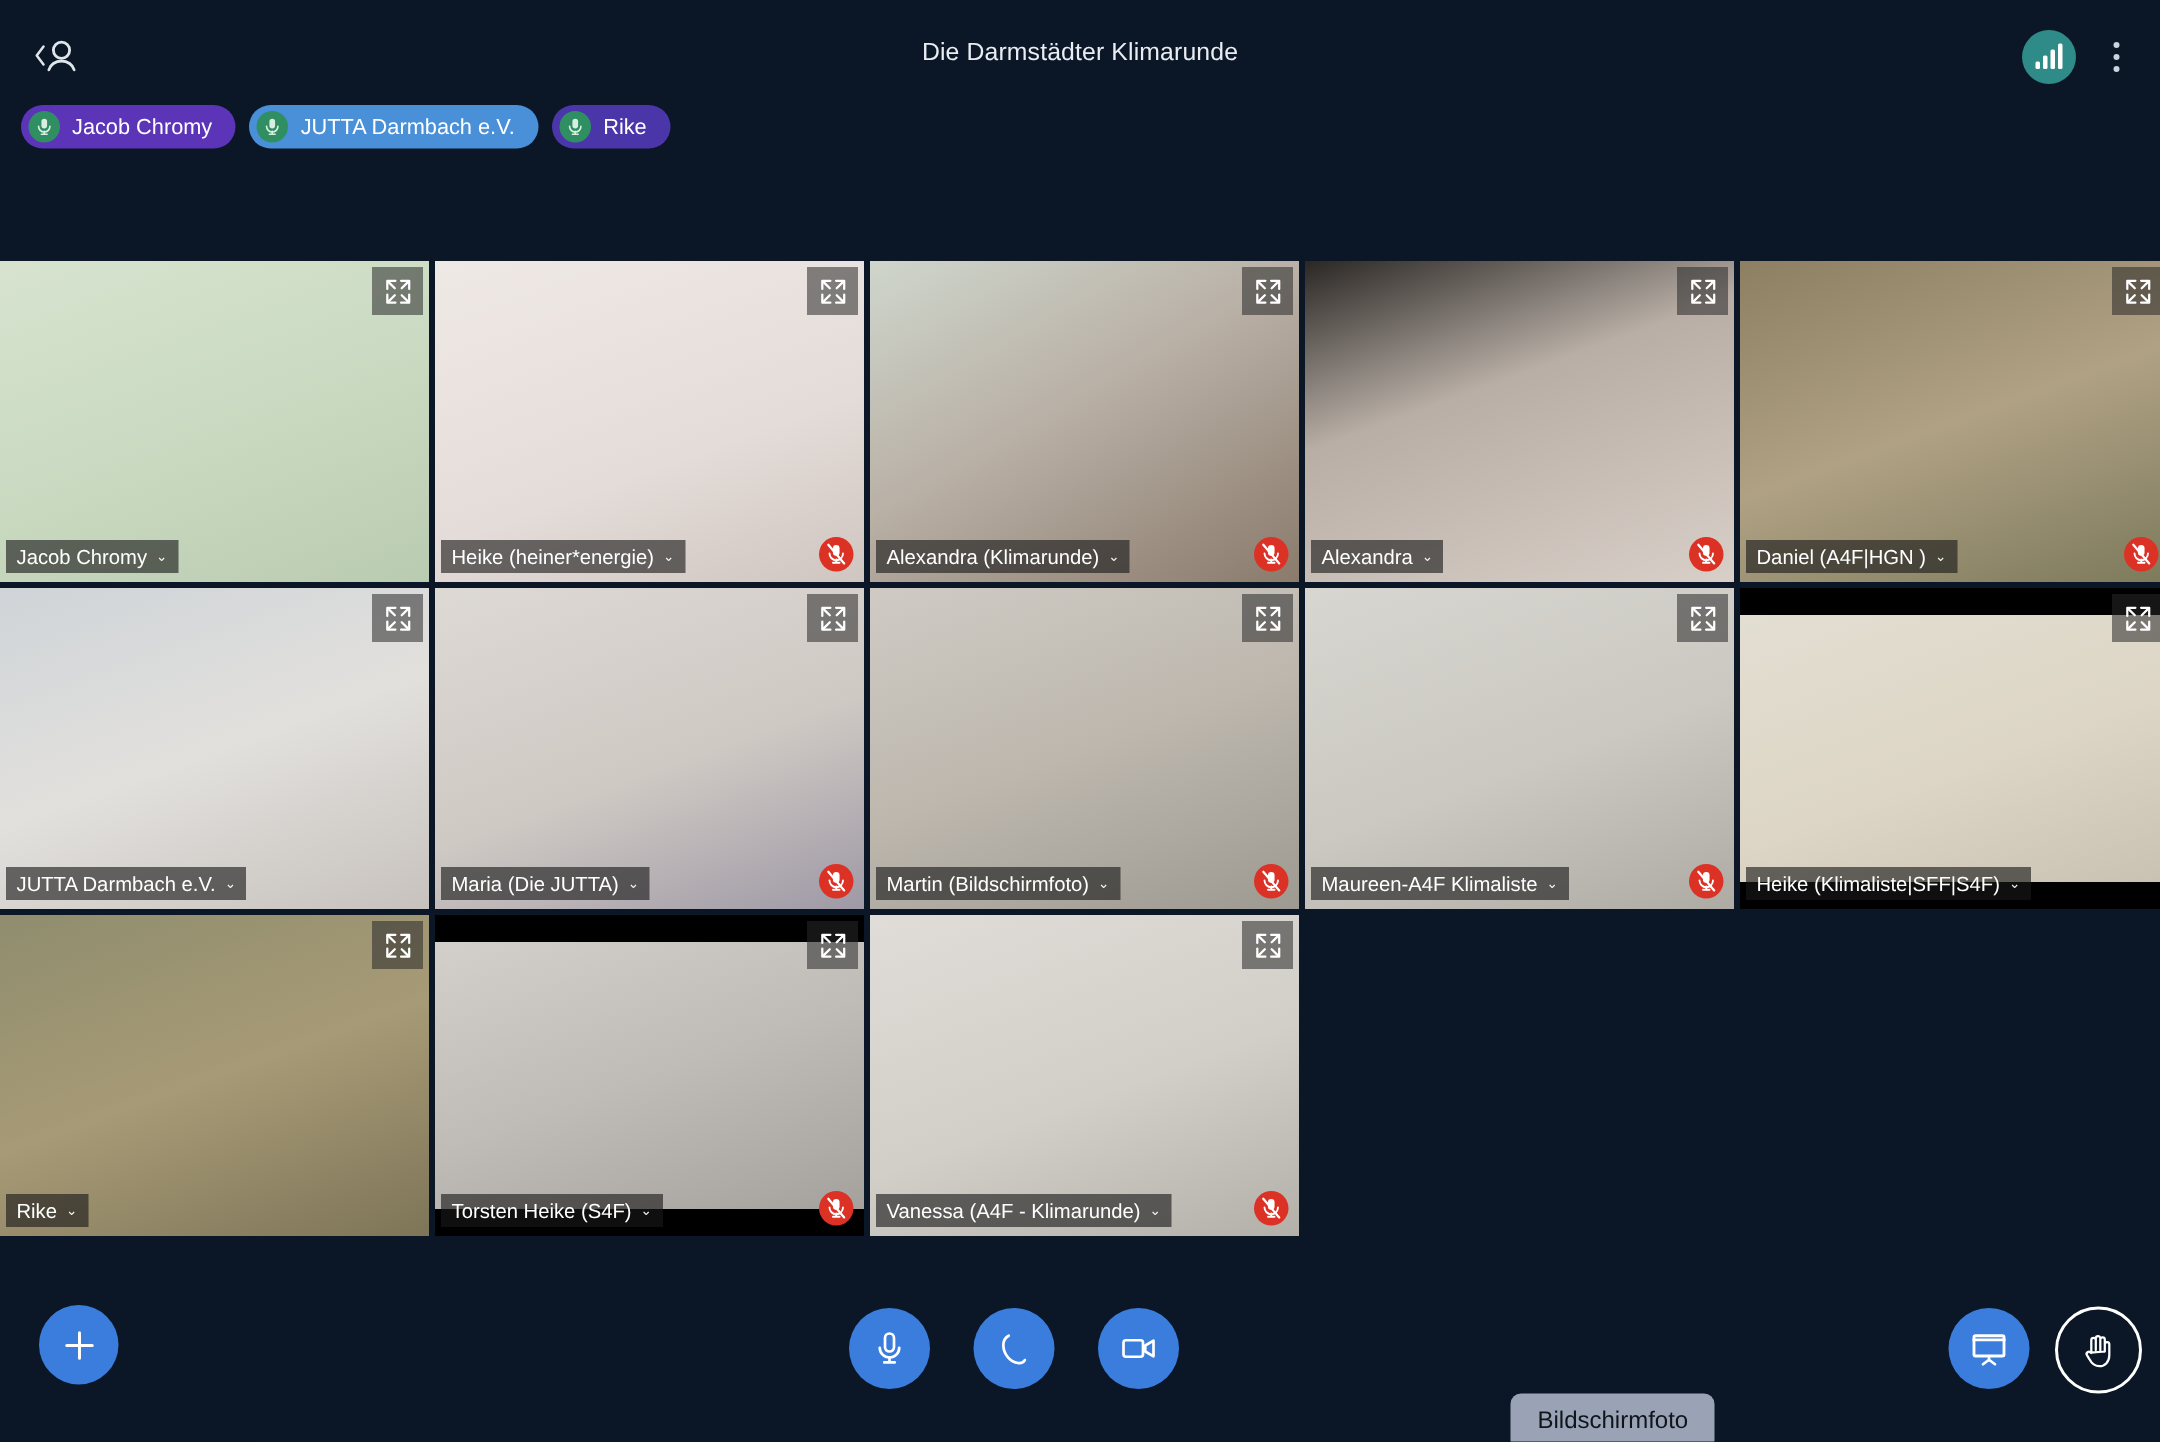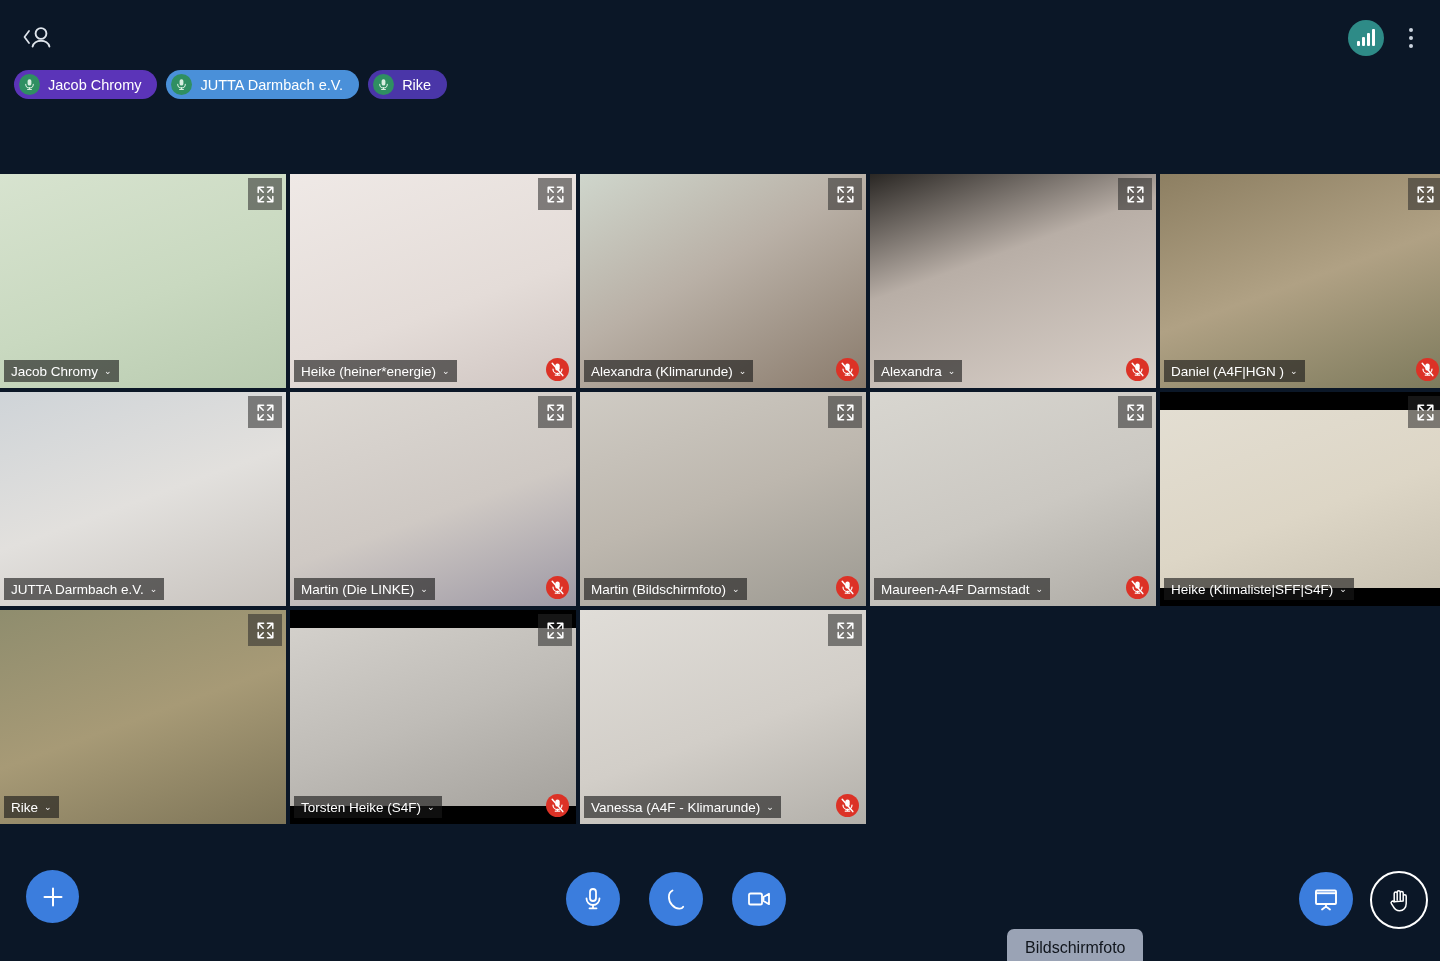--- a/index.html
+++ b/index.html
@@ -129,20 +129,21 @@
 <div class="header">
 
   <div class="participants-btn">
     <svg width="34" height="26" viewBox="0 0 34 26">
       <path d="M9 6 L4.5 12 L9 18" fill="none" stroke="#dfe5ec" stroke-width="1.7" stroke-linecap="round" stroke-linejoin="round"></path>
       <circle cx="21" cy="8.5" r="5.4" fill="none" stroke="#dfe5ec" stroke-width="1.9"></circle>
       <path d="M12.6 21.5 a8.6 7.4 0 0 1 16.8 0" fill="none" stroke="#dfe5ec" stroke-width="1.9" stroke-linecap="round"></path>
     </svg>
   </div>
 
+  <div class="meeting-title">Die Darmstädter Klimarunde</div>
 
   <div class="hdr-right">
     <div class="signal-badge">
       <i></i>
         <i></i>
         <i></i>
         <i></i>
     </div>
     <div class="kebab">
       <span></span>
@@ -301,21 +302,21 @@
       </div>
       <div class="tile">
         <div class="bg" style="background:linear-gradient(160deg,#ddd9d4 0%,#cfc9c4 55%,#9e99a5 100%)"></div>
         <div class="expand-btn">
           <svg width="19" height="19" viewBox="0 0 19 19">
             <path d="M7.6 2.2 H2.2 V7.6 M11.4 2.2 H16.8 V7.6 M7.6 16.8 H2.2 V11.4 M11.4 16.8 H16.8 V11.4" fill="none" stroke="#fff" stroke-width="1.5" stroke-linecap="round" stroke-linejoin="round"></path>
             <path d="M2.9 2.9 L7.2 7.2 M16.1 2.9 L11.8 7.2 M2.9 16.1 L7.2 11.8 M16.1 16.1 L11.8 11.8" stroke="#fff" stroke-width="1.5" stroke-linecap="round"></path>
           </svg>
         </div>
         <div class="name-tag">
-          <span>Martin (Die LINKE)</span>
+          <span>Maria (Die JUTTA)</span>
           <span class="chev">⌄</span>
         </div>
         <div class="mute-badge">
           <svg width="13" height="15" viewBox="0 0 13 15">
             <rect x="4.3" y="1.4" width="4.4" height="7.2" rx="2.2" fill="#fff"></rect>
             <path d="M2 7 a4.5 4.5 0 0 0 9 0" fill="none" stroke="#fff" stroke-width="1.25" stroke-linecap="round"></path>
             <path d="M6.5 11 V12.9 M4.3 13.2 H8.7" stroke="#fff" stroke-width="1.25" stroke-linecap="round"></path>
             <path d="M1.2 1.2 L11.8 13.6" stroke="#fff" stroke-width="1.5" stroke-linecap="round"></path>
           </svg>
         </div>
@@ -343,21 +344,21 @@
       </div>
       <div class="tile">
         <div class="bg" style="background:linear-gradient(160deg,#d8d6d0 0%,#cbc8c2 55%,#aeaba5 100%)"></div>
         <div class="expand-btn">
           <svg width="19" height="19" viewBox="0 0 19 19">
             <path d="M7.6 2.2 H2.2 V7.6 M11.4 2.2 H16.8 V7.6 M7.6 16.8 H2.2 V11.4 M11.4 16.8 H16.8 V11.4" fill="none" stroke="#fff" stroke-width="1.5" stroke-linecap="round" stroke-linejoin="round"></path>
             <path d="M2.9 2.9 L7.2 7.2 M16.1 2.9 L11.8 7.2 M2.9 16.1 L7.2 11.8 M16.1 16.1 L11.8 11.8" stroke="#fff" stroke-width="1.5" stroke-linecap="round"></path>
           </svg>
         </div>
         <div class="name-tag">
-          <span>Maureen-A4F Darmstadt</span>
+          <span>Maureen-A4F Klimaliste</span>
           <span class="chev">⌄</span>
         </div>
         <div class="mute-badge">
           <svg width="13" height="15" viewBox="0 0 13 15">
             <rect x="4.3" y="1.4" width="4.4" height="7.2" rx="2.2" fill="#fff"></rect>
             <path d="M2 7 a4.5 4.5 0 0 0 9 0" fill="none" stroke="#fff" stroke-width="1.25" stroke-linecap="round"></path>
             <path d="M6.5 11 V12.9 M4.3 13.2 H8.7" stroke="#fff" stroke-width="1.25" stroke-linecap="round"></path>
             <path d="M1.2 1.2 L11.8 13.6" stroke="#fff" stroke-width="1.5" stroke-linecap="round"></path>
           </svg>
         </div>

